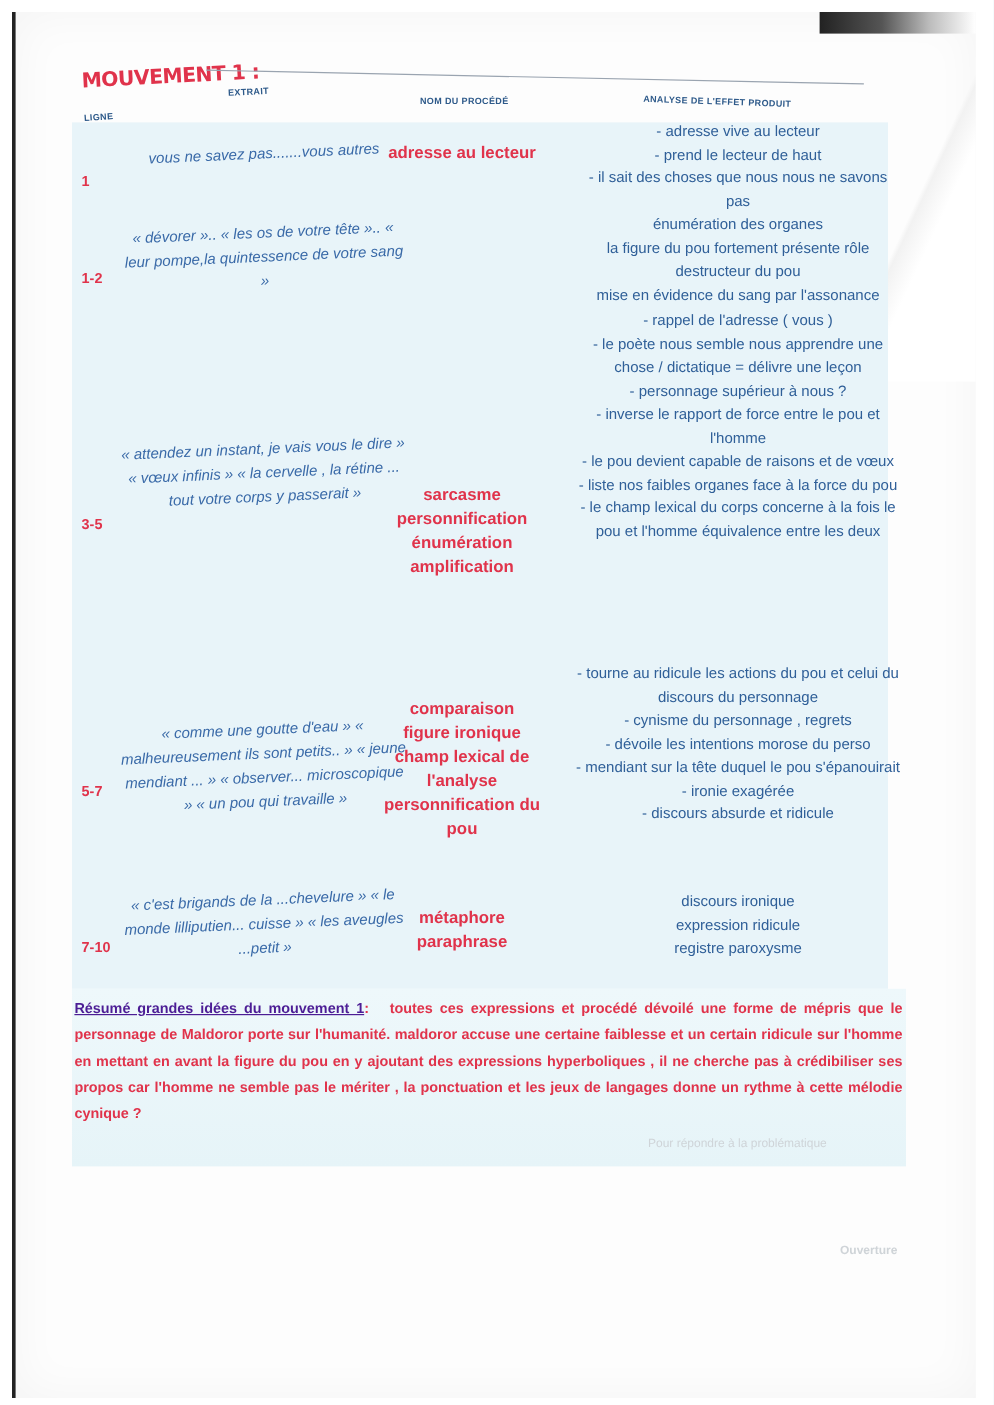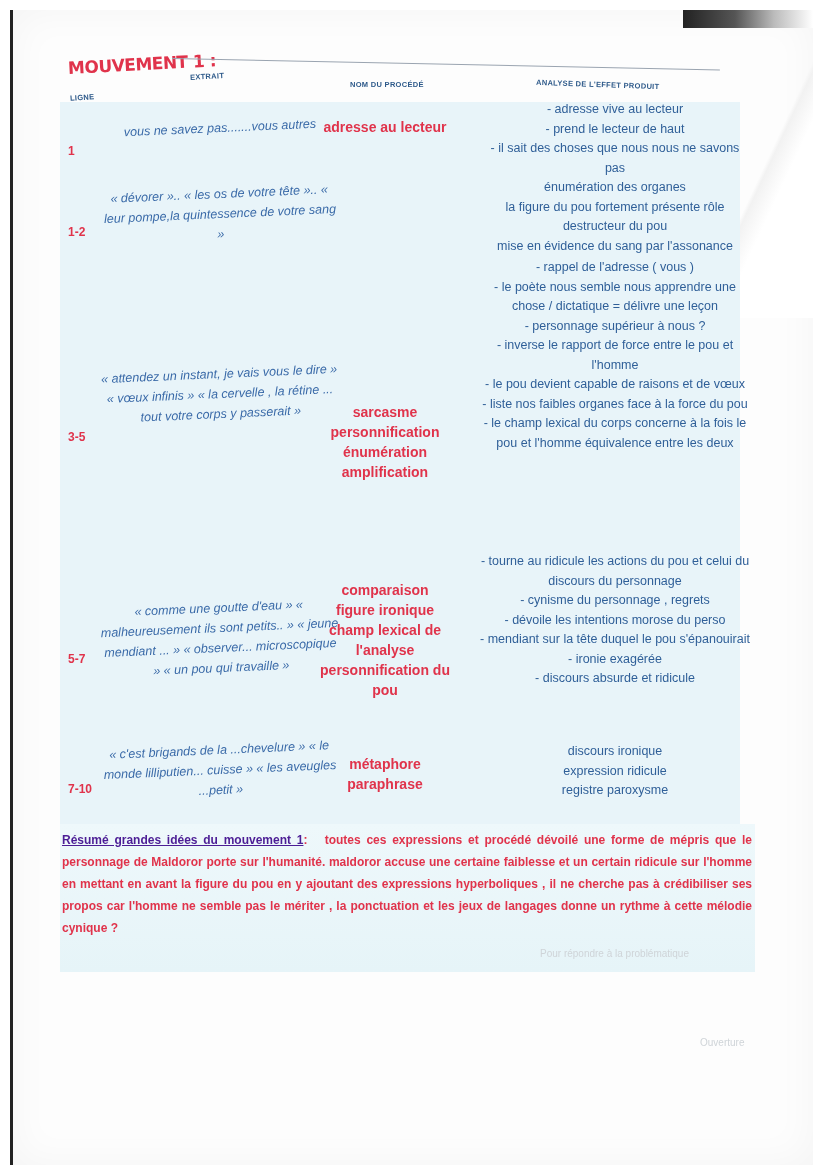--- a/index.html
+++ b/index.html
@@ -167,13 +167,13 @@
     <div>registre paroxysme</div>
   </div>
 </div>
 
 <div class="summary">
   <span class="label">Résumé grandes idées du mouvement 1</span><span>:</span>&nbsp;&nbsp;
   <span>toutes ces expressions et procédé dévoilé une forme de mépris que le personnage de Maldoror porte sur l'humanité. maldoror accuse une certaine faiblesse et un certain ridicule sur l'homme en mettant en avant la figure du pou en y ajoutant des expressions hyperboliques , il ne cherche pas à crédibiliser ses propos car l'homme ne semble pas le mériter , la ponctuation et les jeux de langages donne un rythme à cette mélodie cynique ?</span>
 </div>
 
 <div class="ghost" style="left:540px;top:948px;">Pour répondre à la problématique</div>
-<div class="ghost" style="left:700px;top:1037px;">Ouverture</div>
+<div class="ghost" style="left:700px;top:1037px;font-weight:bold;">Ouverture</div>
 
 </body></html>

